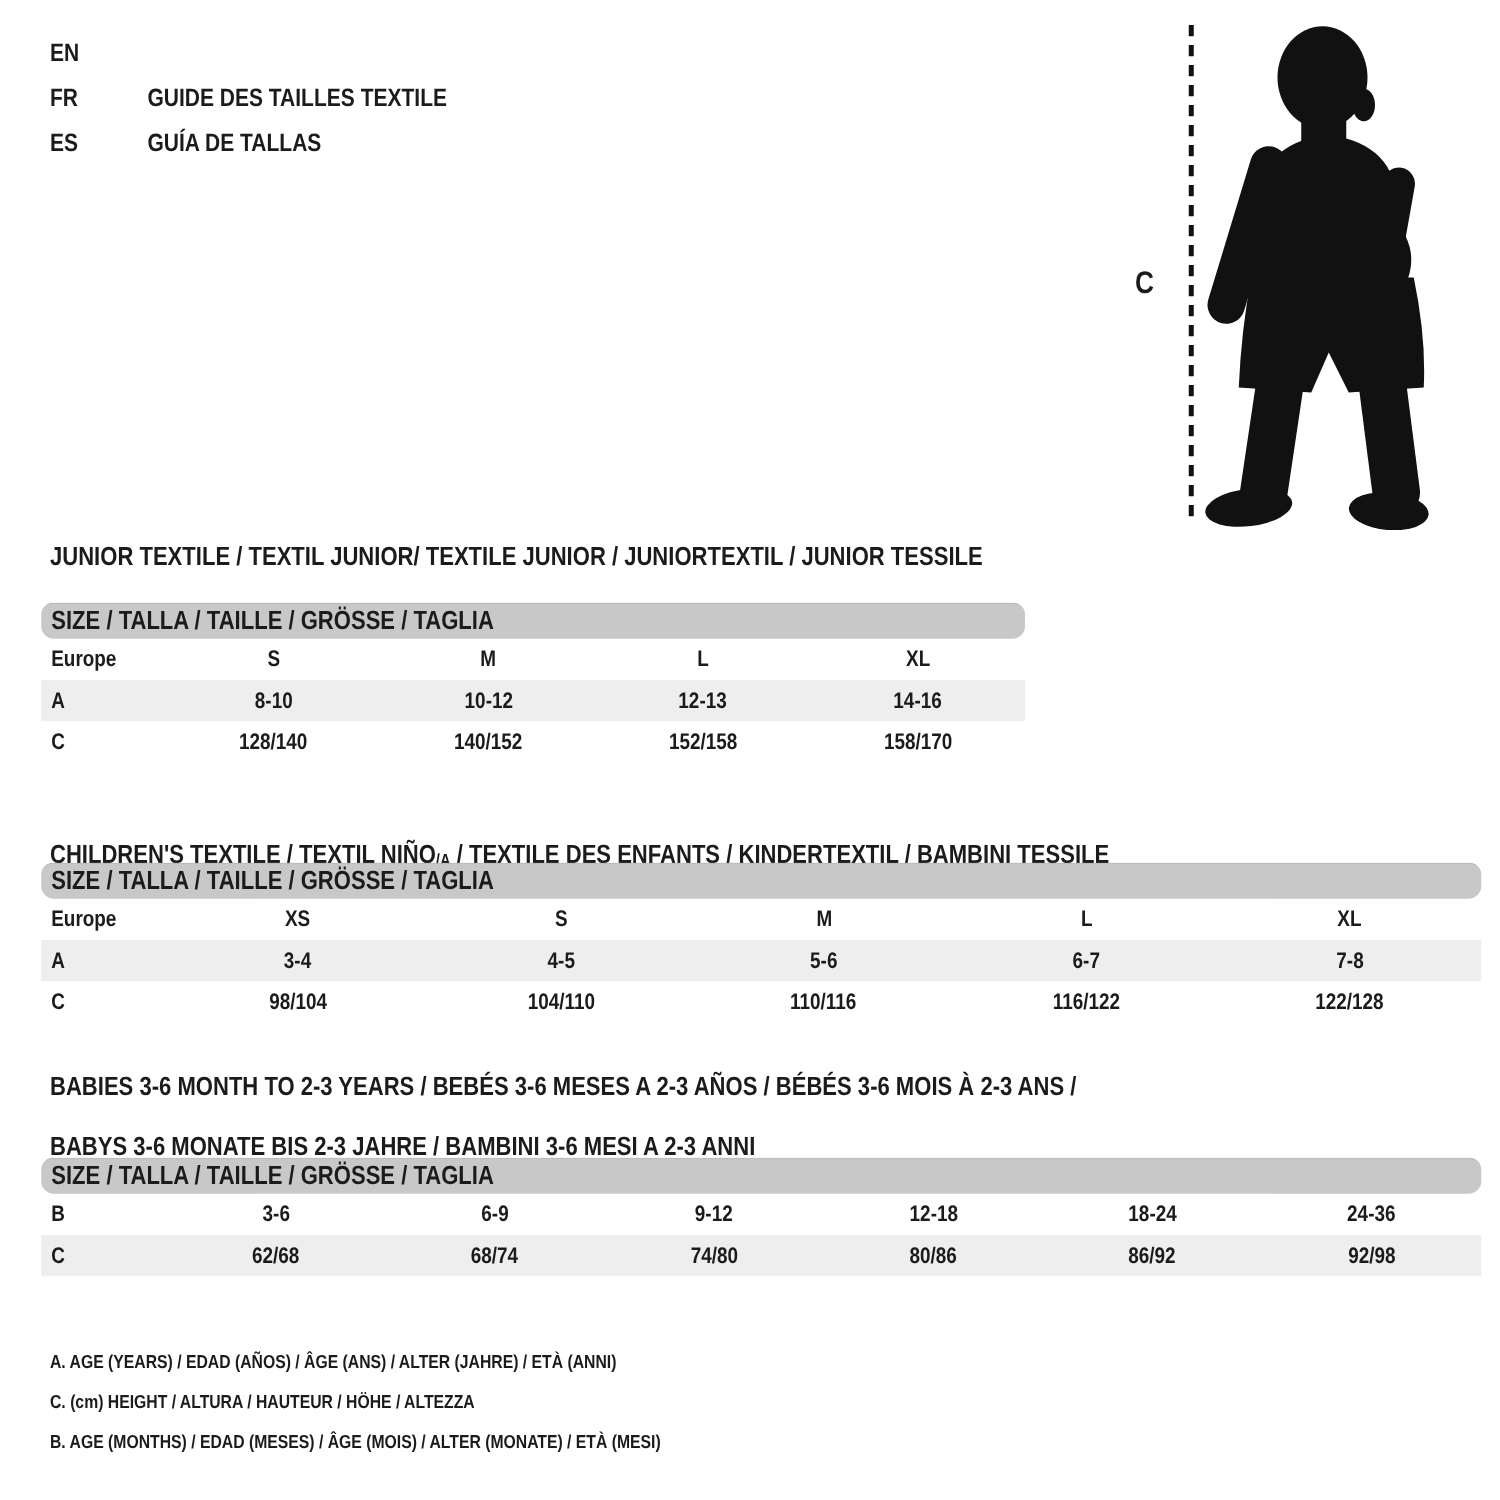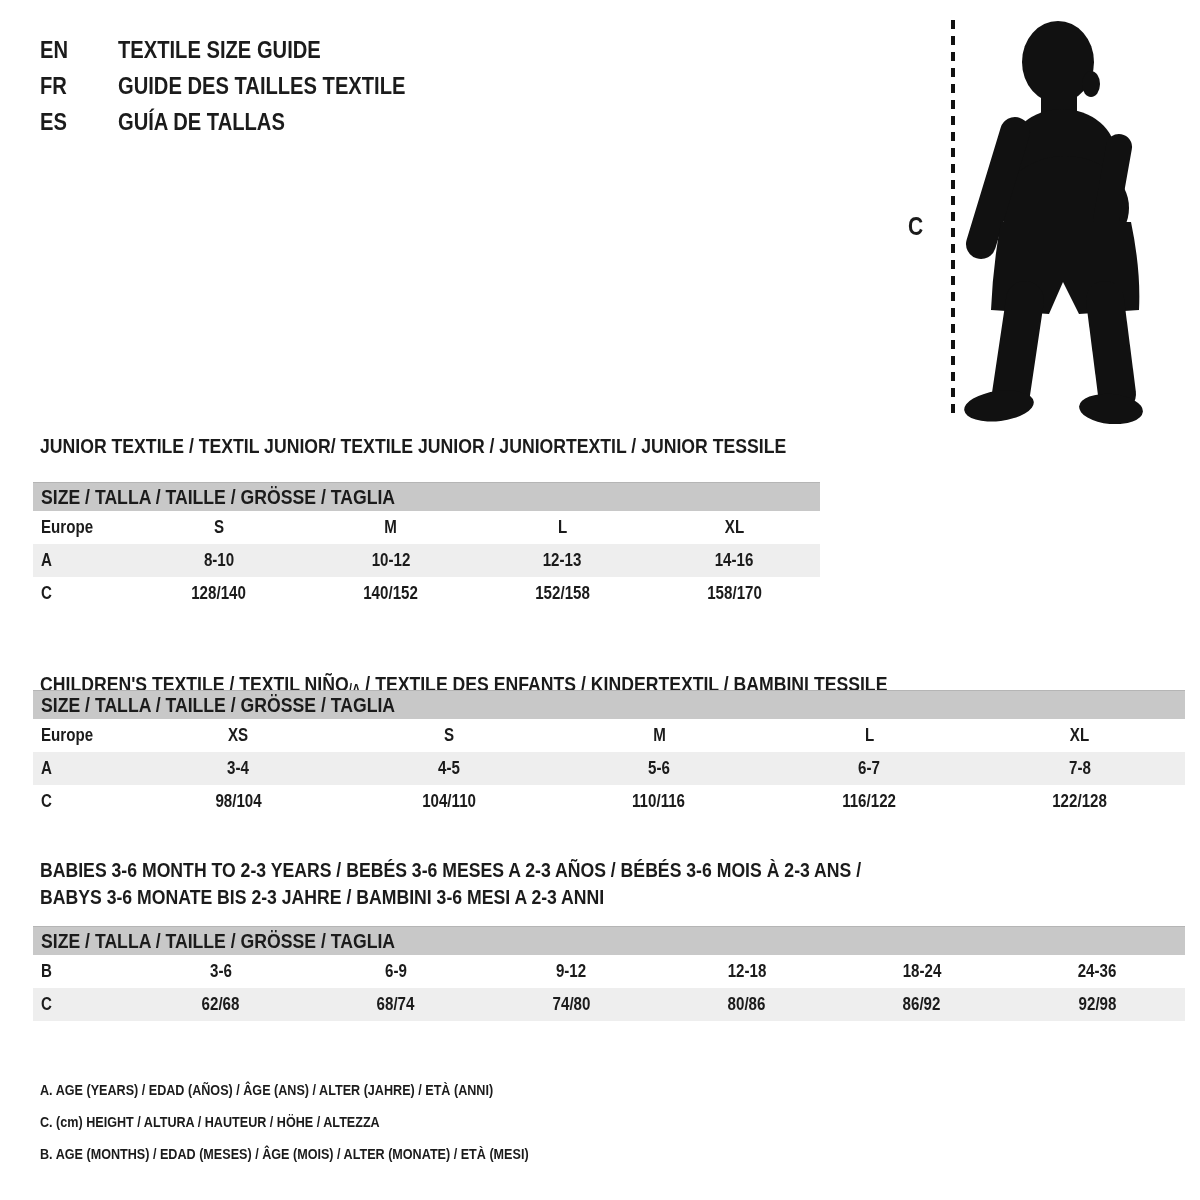--- a/index.html
+++ b/index.html
@@ -7,58 +7,57 @@
     position:relative; width:1200px; height:1200px; background:var(--paper,#ffffff);
     font-family:"Liberation Sans","DejaVu Sans",sans-serif;
     color:var(--ink,#1b1b1b); overflow:hidden;
   }
   
   .sq  { display:inline-block; transform:scaleX(0.84); transform-origin:0 50%; white-space:nowrap; }
   .sqc { display:inline-block; transform:scaleX(0.84); transform-origin:50% 50%; white-space:nowrap; }
 
   
   .lang { position:absolute; left:40px; top:32px; }
-  .lang-row { display:flex; height:36px; align-items:center; font-weight:700; font-size:24px; }
+  .lang-row { display:flex; height:36px; align-items:flex-start; font-weight:700; font-size:20px; }
   .lang-code { width:78px; }
 
   
   .fig { position:absolute; left:905px; top:12px; }
   .fig-label { position:absolute; left:908px; top:212px; font-size:25px; font-weight:700; }
 
   
   .sec-title { position:absolute; left:40px; font-size:21px; font-weight:700; line-height:24px; }
   .title-sub { font-size:14px; vertical-align:-3px; }
 
   
   .table { position:absolute; }
   #t-junior   { left:33px; top:482px; width:787px; }
   #t-children { left:33px; top:690px; width:1152px; }
   #t-babies   { left:33px; top:926px; width:1152px; }
   .band {
     height:29px; background:var(--band,#c8c8c8); border-top:1px solid #b5b5b5;
     display:flex; align-items:center; padding-left:8px; box-sizing:border-box;
-    font-weight:700; font-size:21px;
+    font-weight:700; font-size:21px;border-radius:10px;
   }
   .trow { display:flex; align-items:center; height:33px; font-size:18px; font-weight:700; }
   .stripe { background:var(--stripe,#eeeeee); }
   .lab { width:100px; padding-left:8px; box-sizing:border-box; text-align:left; }
   .cell { flex:1; text-align:center; }
 
   
   .notes { position:absolute; left:40px; top:1074px; font-size:15px; font-weight:700; line-height:32px; }
 </style>
 </head>
 <body>
 
 <div class="canvas">
 
   <div class="lang">
     <div class="lang-row">
       <div class="lang-code"><span class="sq">EN</span></div>
-      <div><span class="sq">TEXTILE SIZE GUIDE</span></div>
     </div>
     <div class="lang-row">
       <div class="lang-code"><span class="sq">FR</span></div>
       <div><span class="sq">GUIDE DES TAILLES TEXTILE</span></div>
     </div>
     <div class="lang-row">
       <div class="lang-code"><span class="sq">ES</span></div>
       <div><span class="sq">GUÍA DE TALLAS</span></div>
     </div>
   </div>
@@ -141,21 +140,21 @@
       <div class="cell"><span class="sqc">104/110</span></div>
       <div class="cell"><span class="sqc">110/116</span></div>
       <div class="cell"><span class="sqc">116/122</span></div>
       <div class="cell"><span class="sqc">122/128</span></div>
     </div>
   </div>
 
   <div class="sec-title" style="top:858px;">
     <span class="sq">BABIES 3-6 MONTH TO 2-3 YEARS / BEBÉS 3-6 MESES A 2-3 AÑOS / BÉBÉS 3-6 MOIS À 2-3 ANS /</span>
   </div>
-  <div class="sec-title" style="top:885px;text-align:right;">
+  <div class="sec-title" style="top:906px;text-align:right;">
     <span class="sq">BABYS 3-6 MONATE BIS 2-3 JAHRE / BAMBINI 3-6 MESI A 2-3 ANNI</span>
   </div>
   <div class="table" id="t-babies">
     <div class="band">
       <span class="sq">SIZE / TALLA / TAILLE / GRÖSSE / TAGLIA</span>
     </div>
     <div class="trow">
       <div class="lab"><span class="sq">B</span></div>
       <div class="cell"><span class="sqc">3-6</span></div>
       <div class="cell"><span class="sqc">6-9</span></div>

